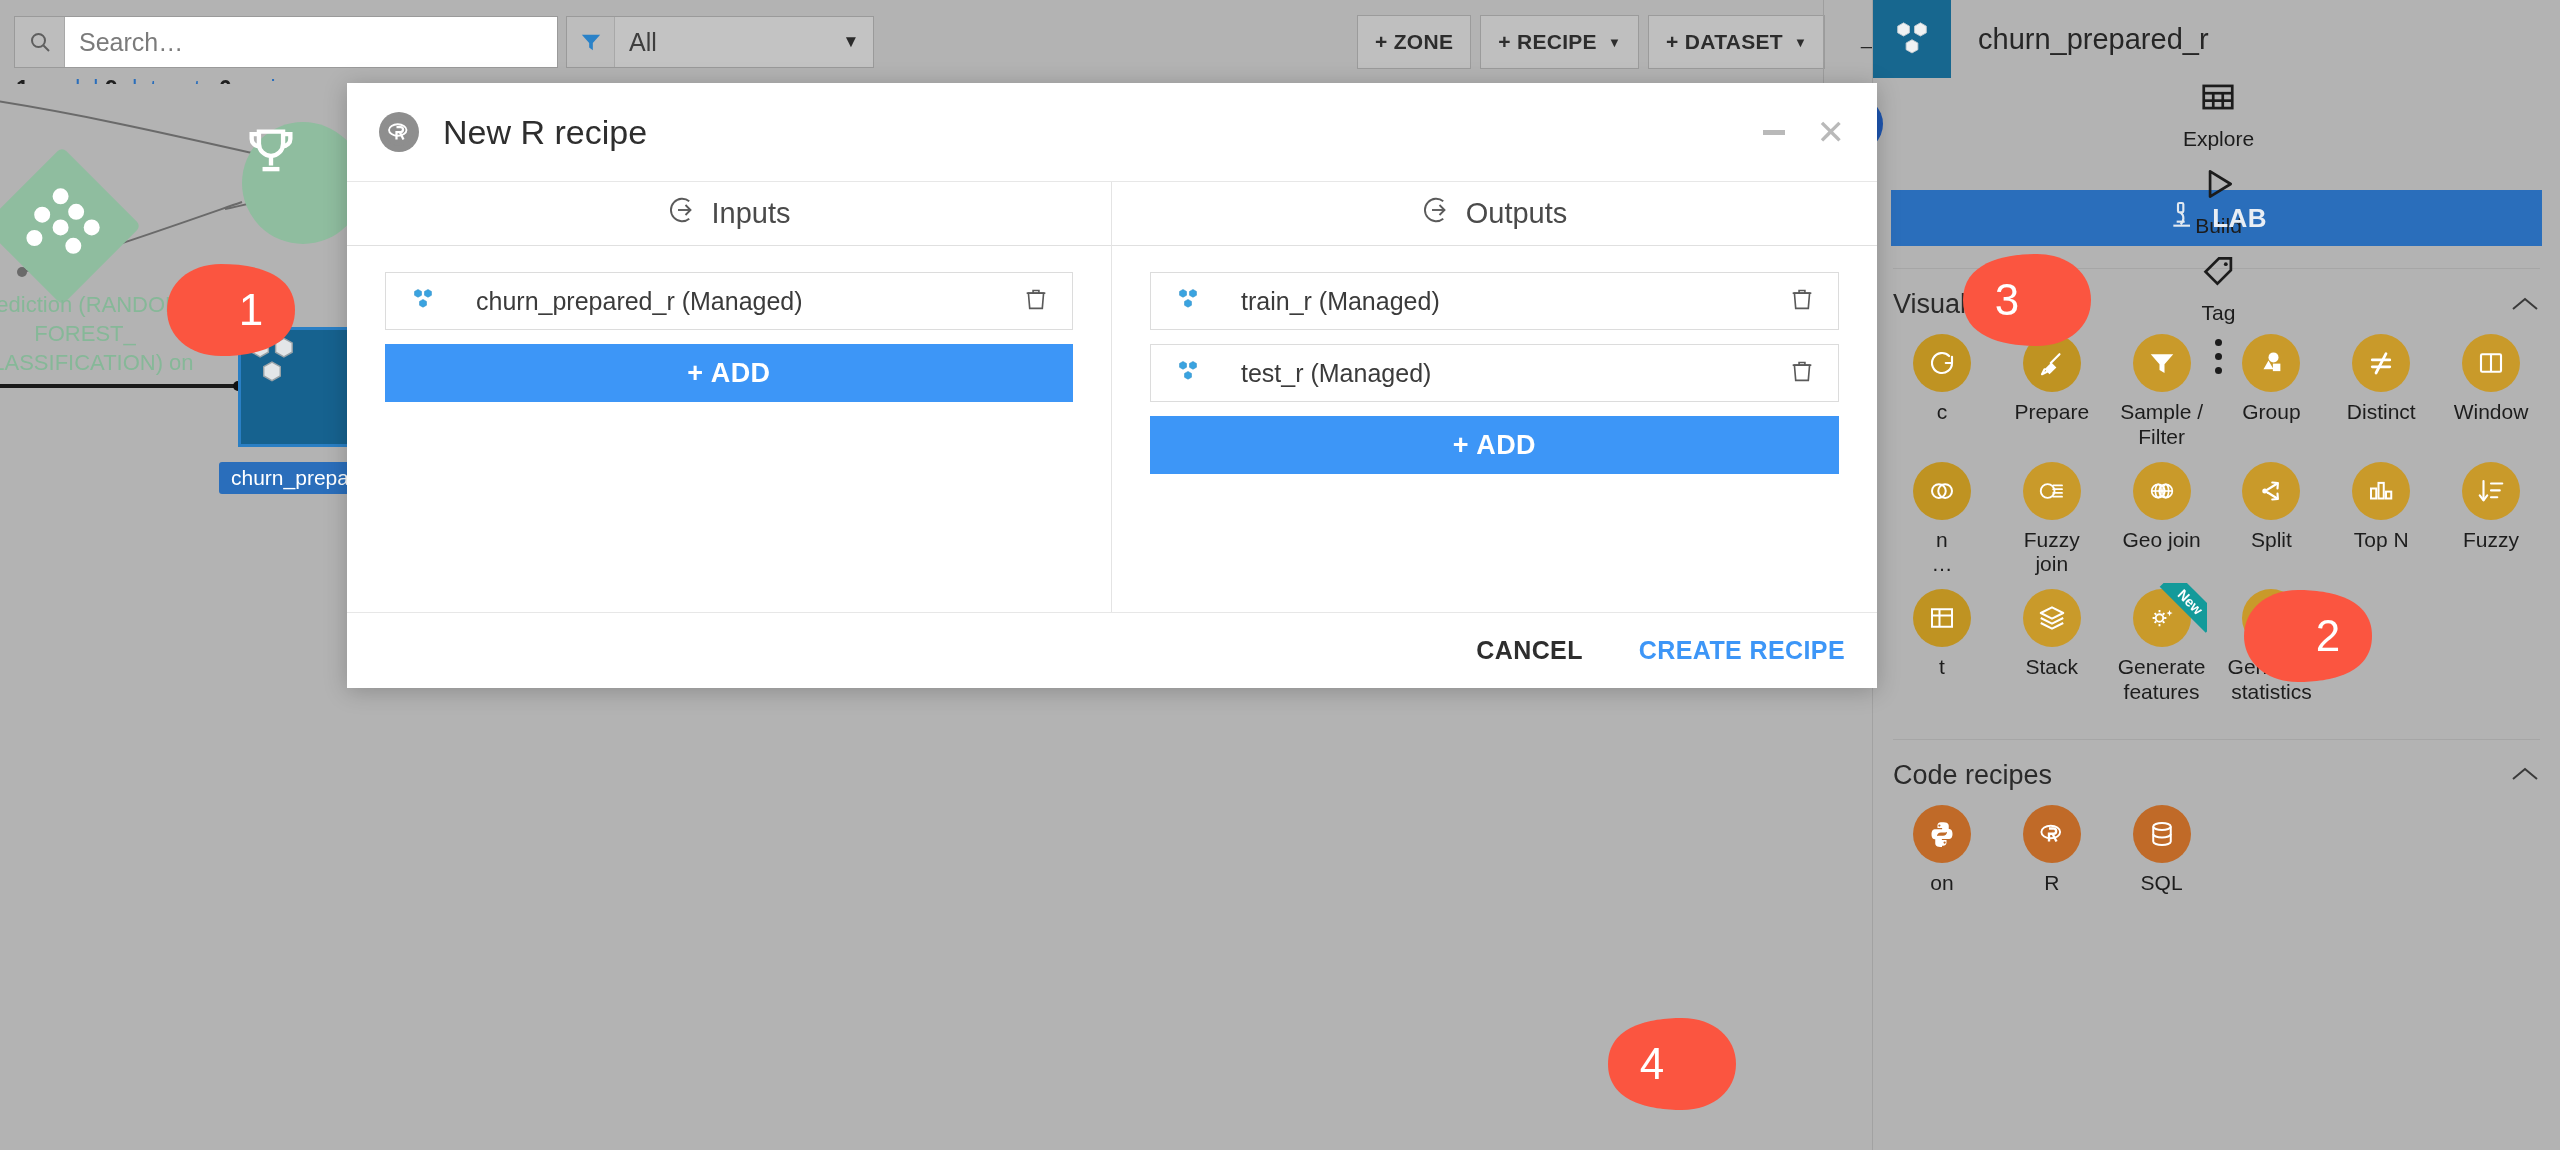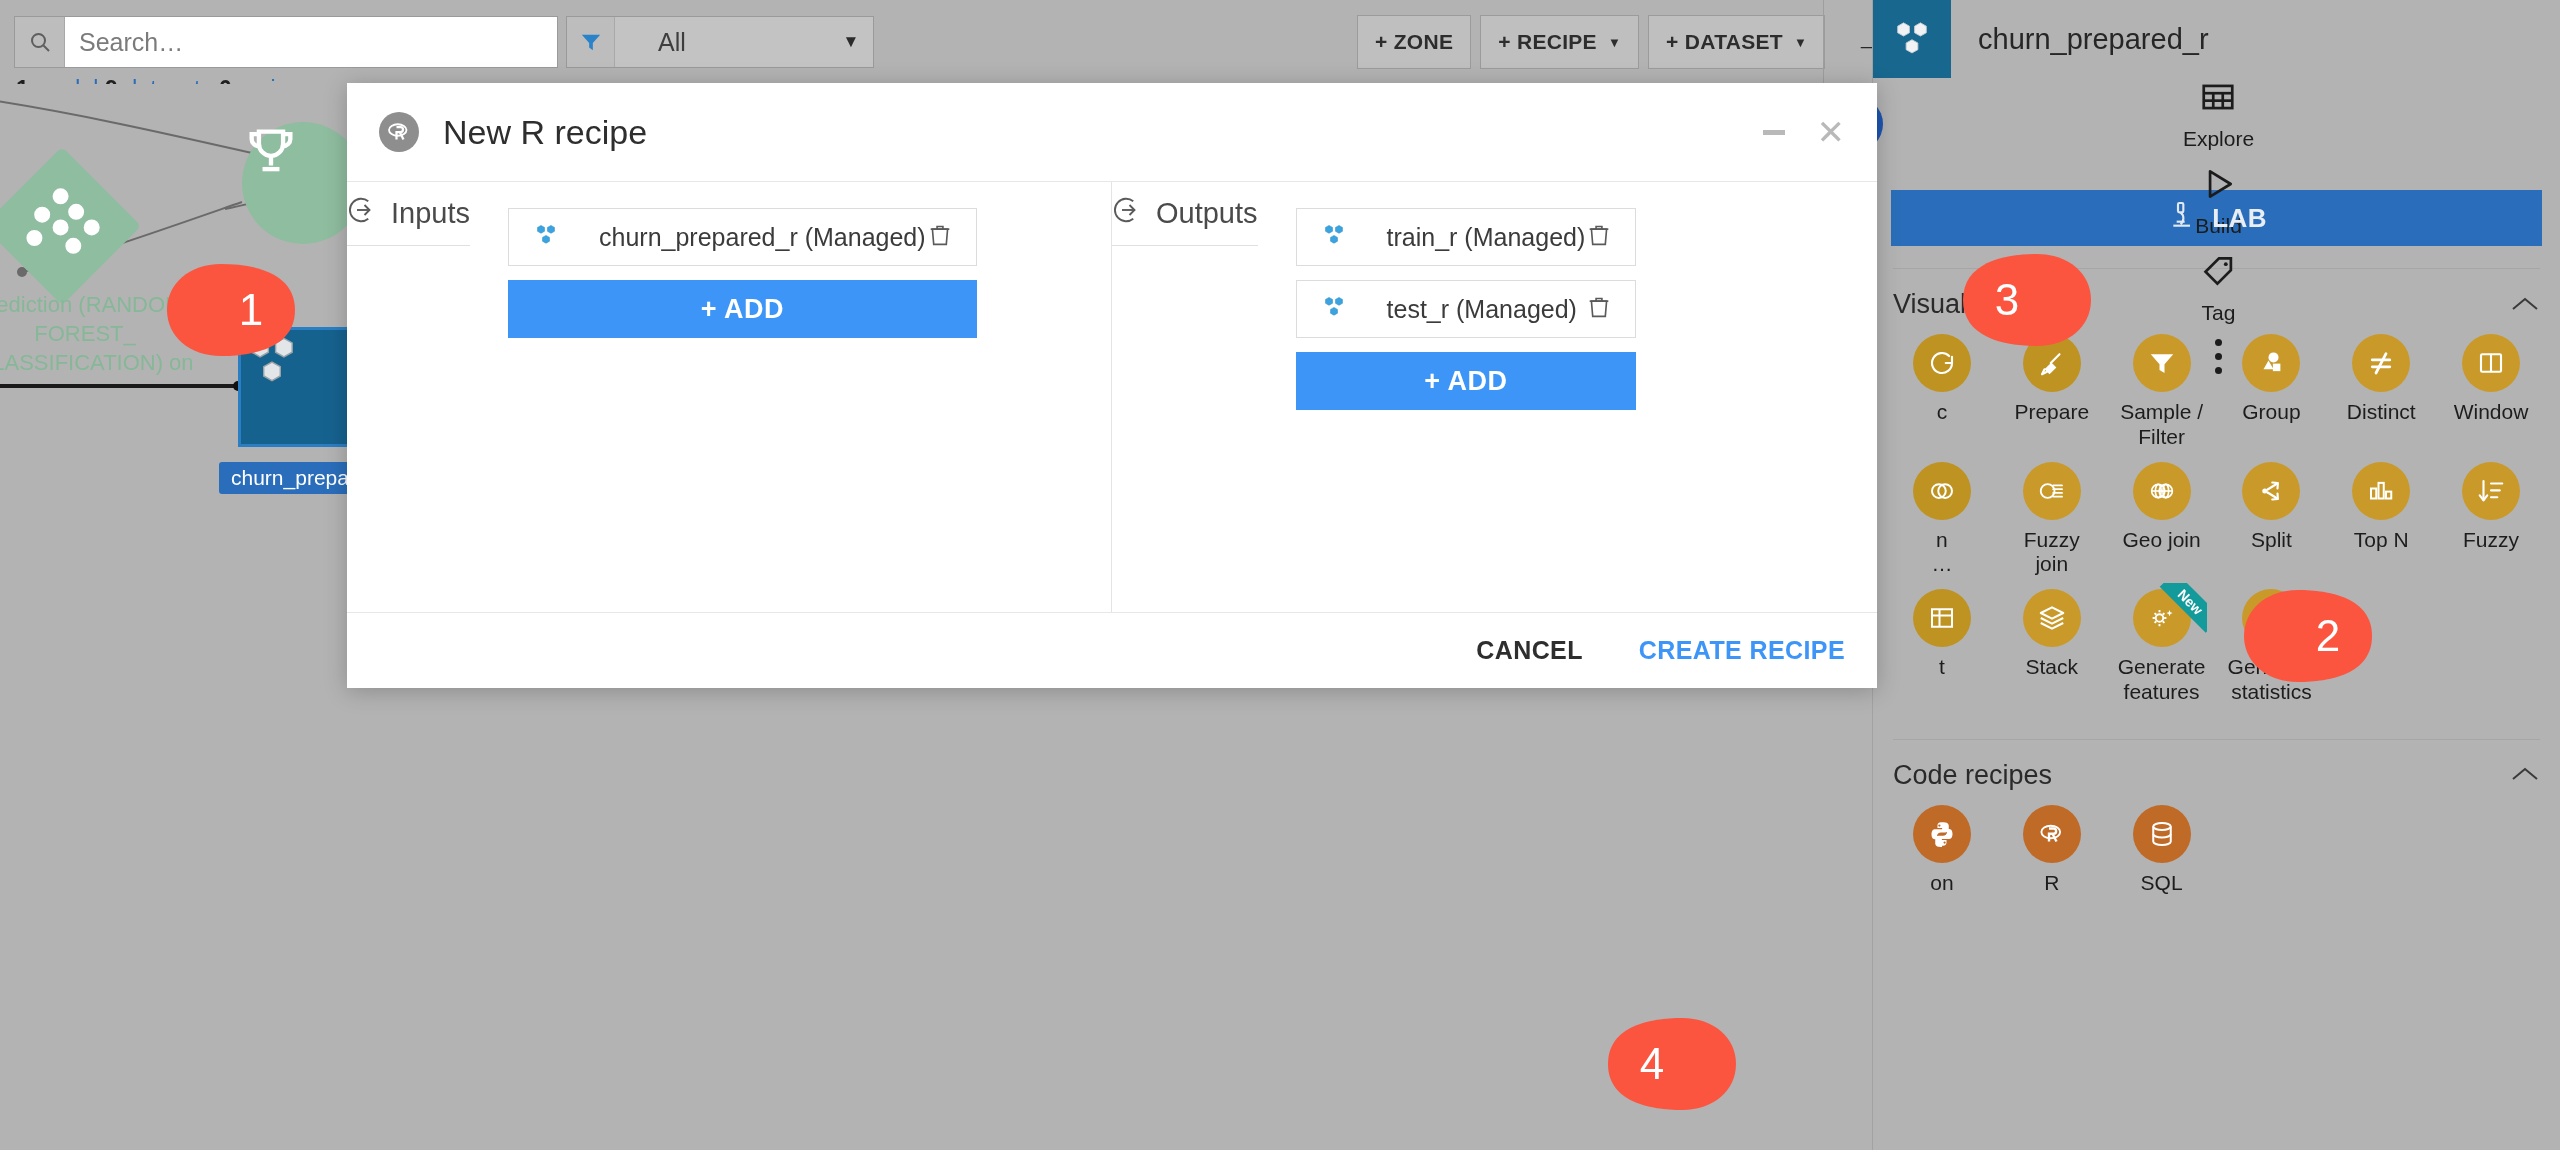--- a/index.html
+++ b/index.html
@@ -32,21 +32,21 @@
   .search-input {
     width: 492px; border: 0; outline: 0; background: #ffffff;
     font-family: "Liberation Sans", sans-serif; font-size: 25px;
     color: #5d5d5d; padding: 0 14px;
   }
   .search-input::placeholder { color: #7b7b7b; }
 
   .filter-wrap {
     position: absolute; left: 566px; top: 16px; height: 52px; width: 308px;
     display: flex; align-items: center;
-    border: 1px solid #9a9a9a; background: #c3c3c3; gap: 29px;
+    border: 1px solid #9a9a9a; background: #c3c3c3;
   }
   .filter-ico { width: 48px; display:flex; align-items:center; justify-content:center;
     background:#bdbdbd; height:100%; border-right:1px solid #a8a8a8; }
   .filter-val { flex: 1; font-size: 25px; color: #3e3e3e; padding-left: 14px; }
   .filter-caret { width: 44px; text-align: center; font-size: 17px; color: #2b2b2b; }
 
   .stats { position: absolute; left: 16px; top: 76px; font-size: 23px; color: #1f1f1f; letter-spacing: .1px; }
   .stats b { font-weight: 700; color: #1f1f1f; }
   .stats a { color: #2a6ebb; text-decoration: none; }
 
@@ -156,21 +156,21 @@
     border-bottom: 1px solid #e7e7e7; }
   .m-ricon { width: 40px; height: 40px; border-radius: 50%; background: #8e8e8e;
     display:flex; align-items:center; justify-content:center; color:#fff;
     font-size: 23px; font-weight: 700; font-style: italic; }
   .m-title { font-size: 34px; color: #2e2e2e; margin-left: 24px; font-weight: 400; }
   .m-head-btns { margin-left: auto; display: flex; align-items: center; gap: 32px; }
   .m-min { width: 22px; height: 5px; background: #b9b9b9; }
   .m-close { font-size: 34px; color: #b9b9b9; line-height: 1; }
 
   .m-cols { display: flex; height: 430px; }
-  .m-col { width: 50%; display: flex; }
+  .m-col { width: 50%; display: flex; flex-direction: column; }
   .m-col.left { border-right: 1px solid #e4e4e4; }
   .m-colhead {
     height: 64px; display: flex; align-items: center; justify-content: center; gap: 14px;
     font-size: 29px; color: #4a4a4a; border-bottom: 1px solid #e0e0e0;
   }
   .m-colbody { padding: 26px 38px 0 38px; }
   .dsrow {
     height: 58px; border: 1px solid #dcdcdc; display: flex; align-items: center;
     padding: 0 22px 0 24px; margin-bottom: 14px; background: #fff;
   }

